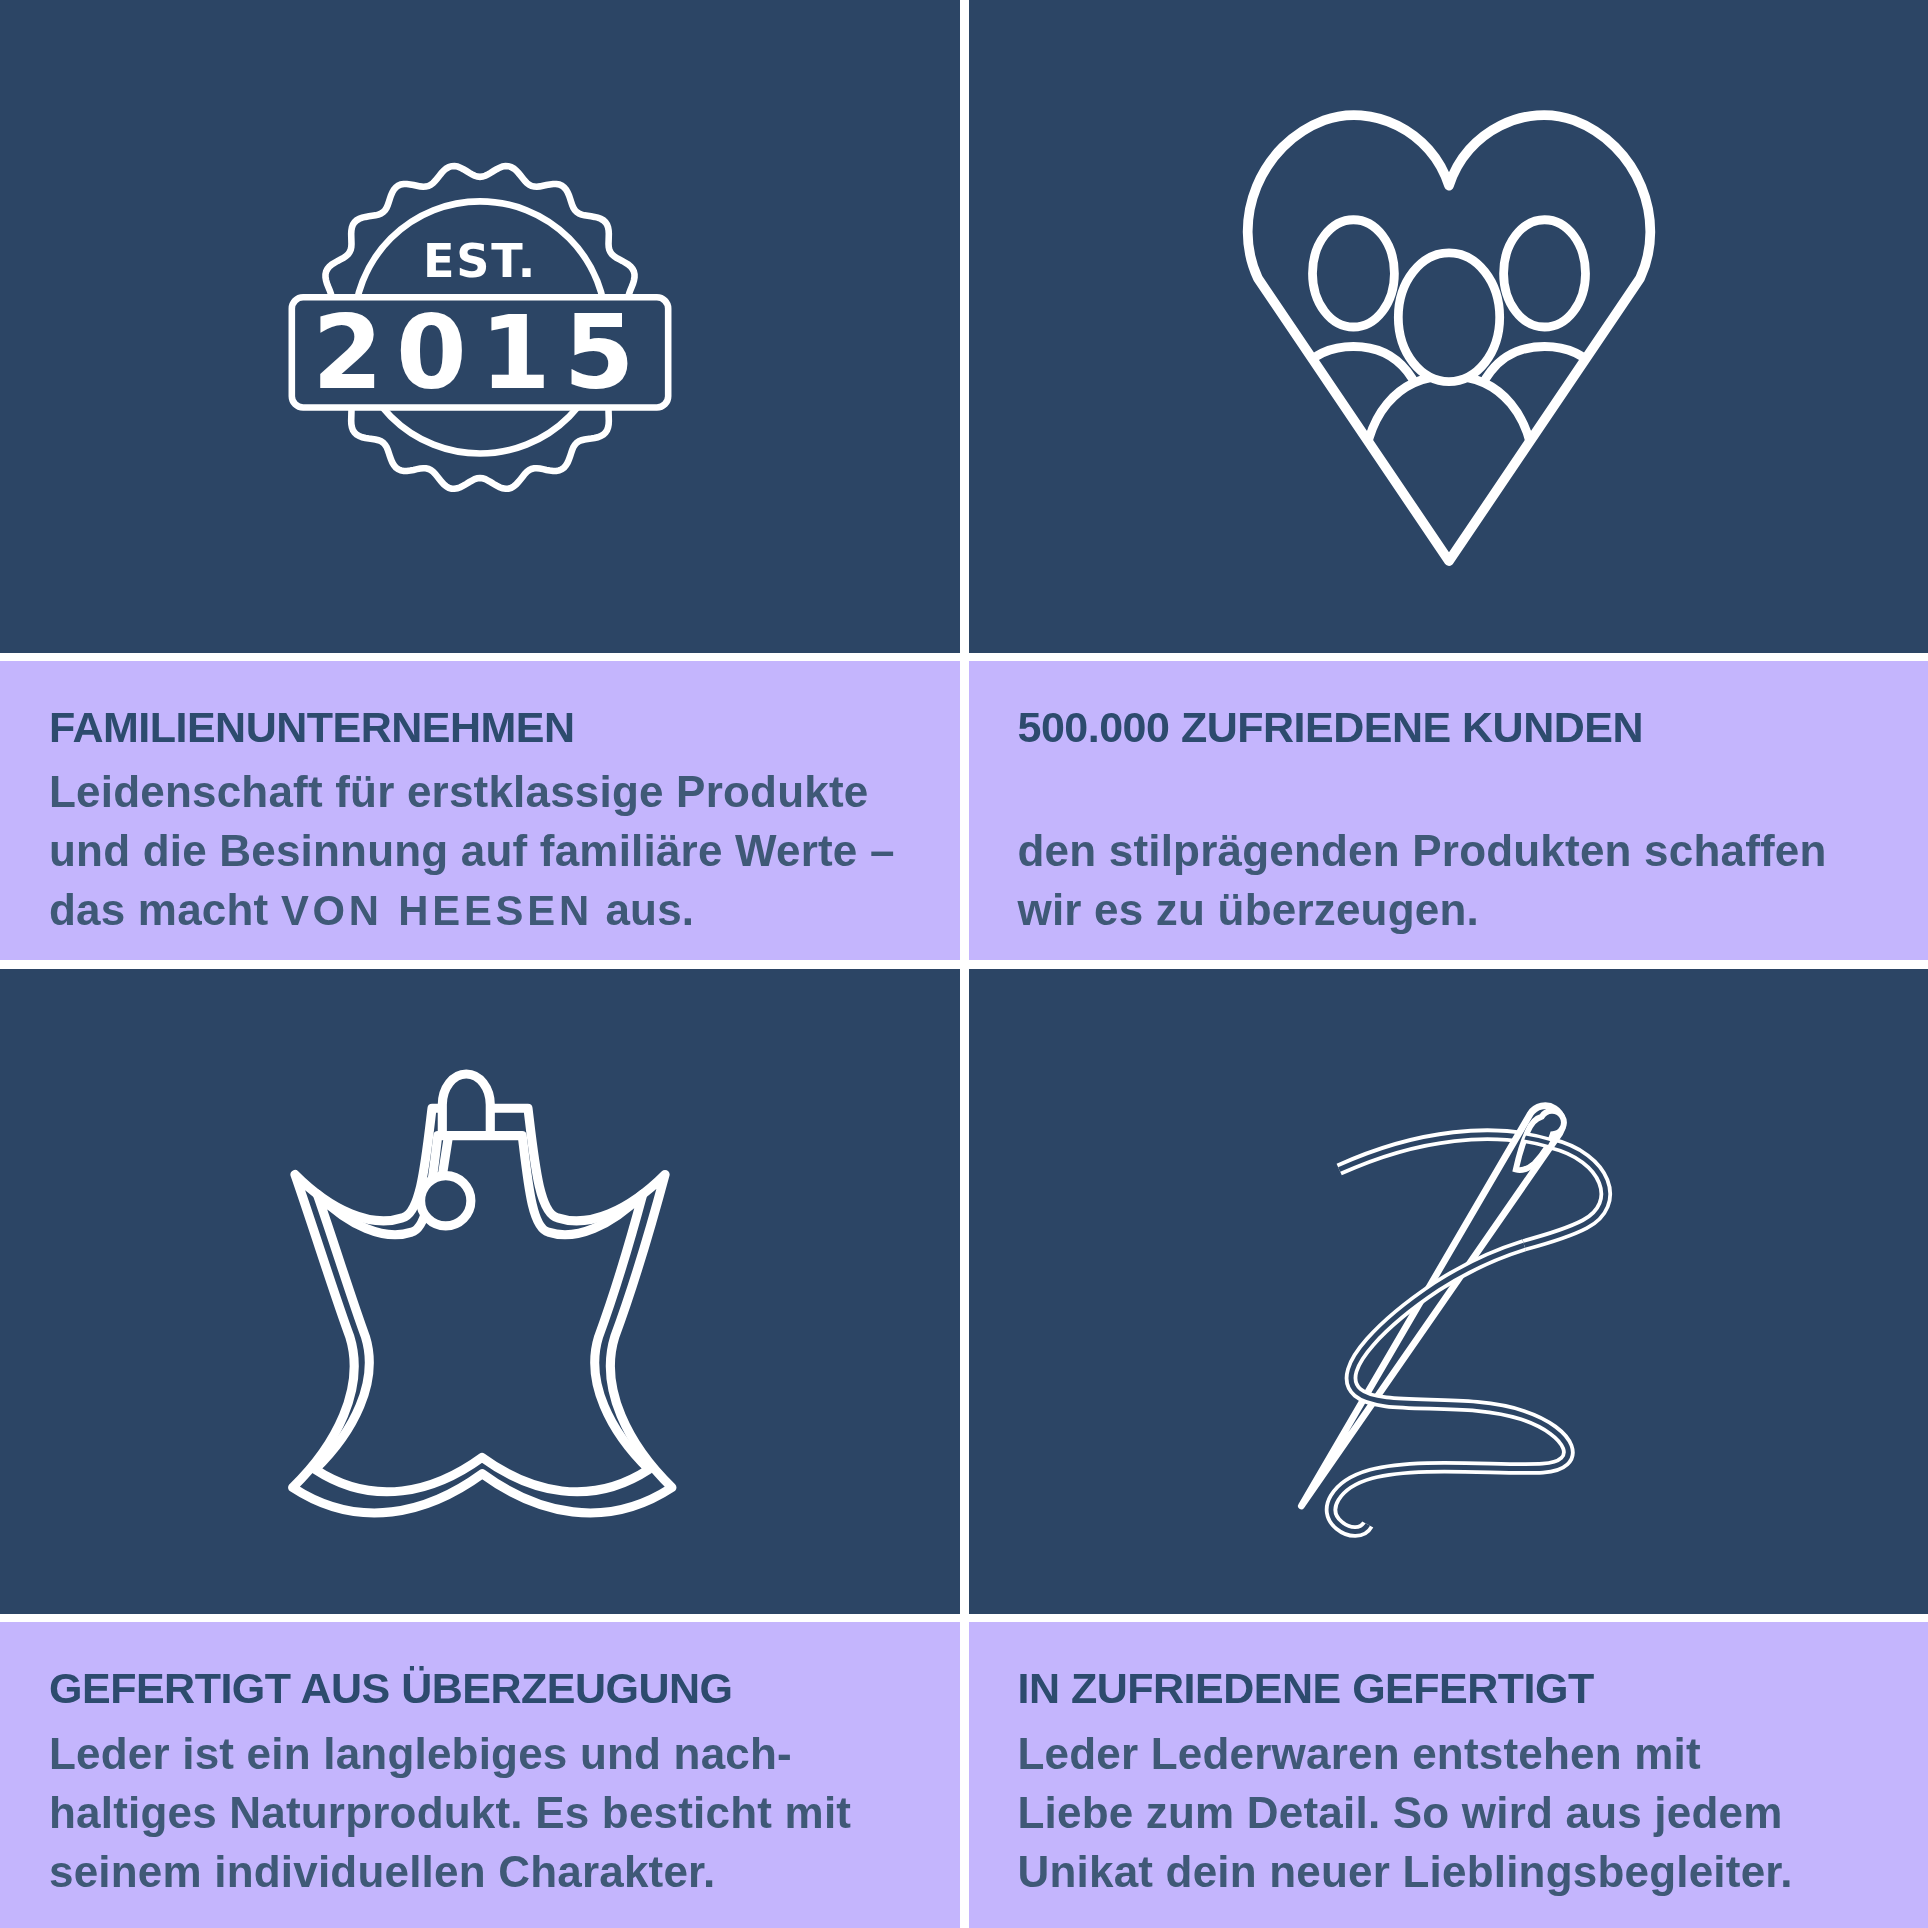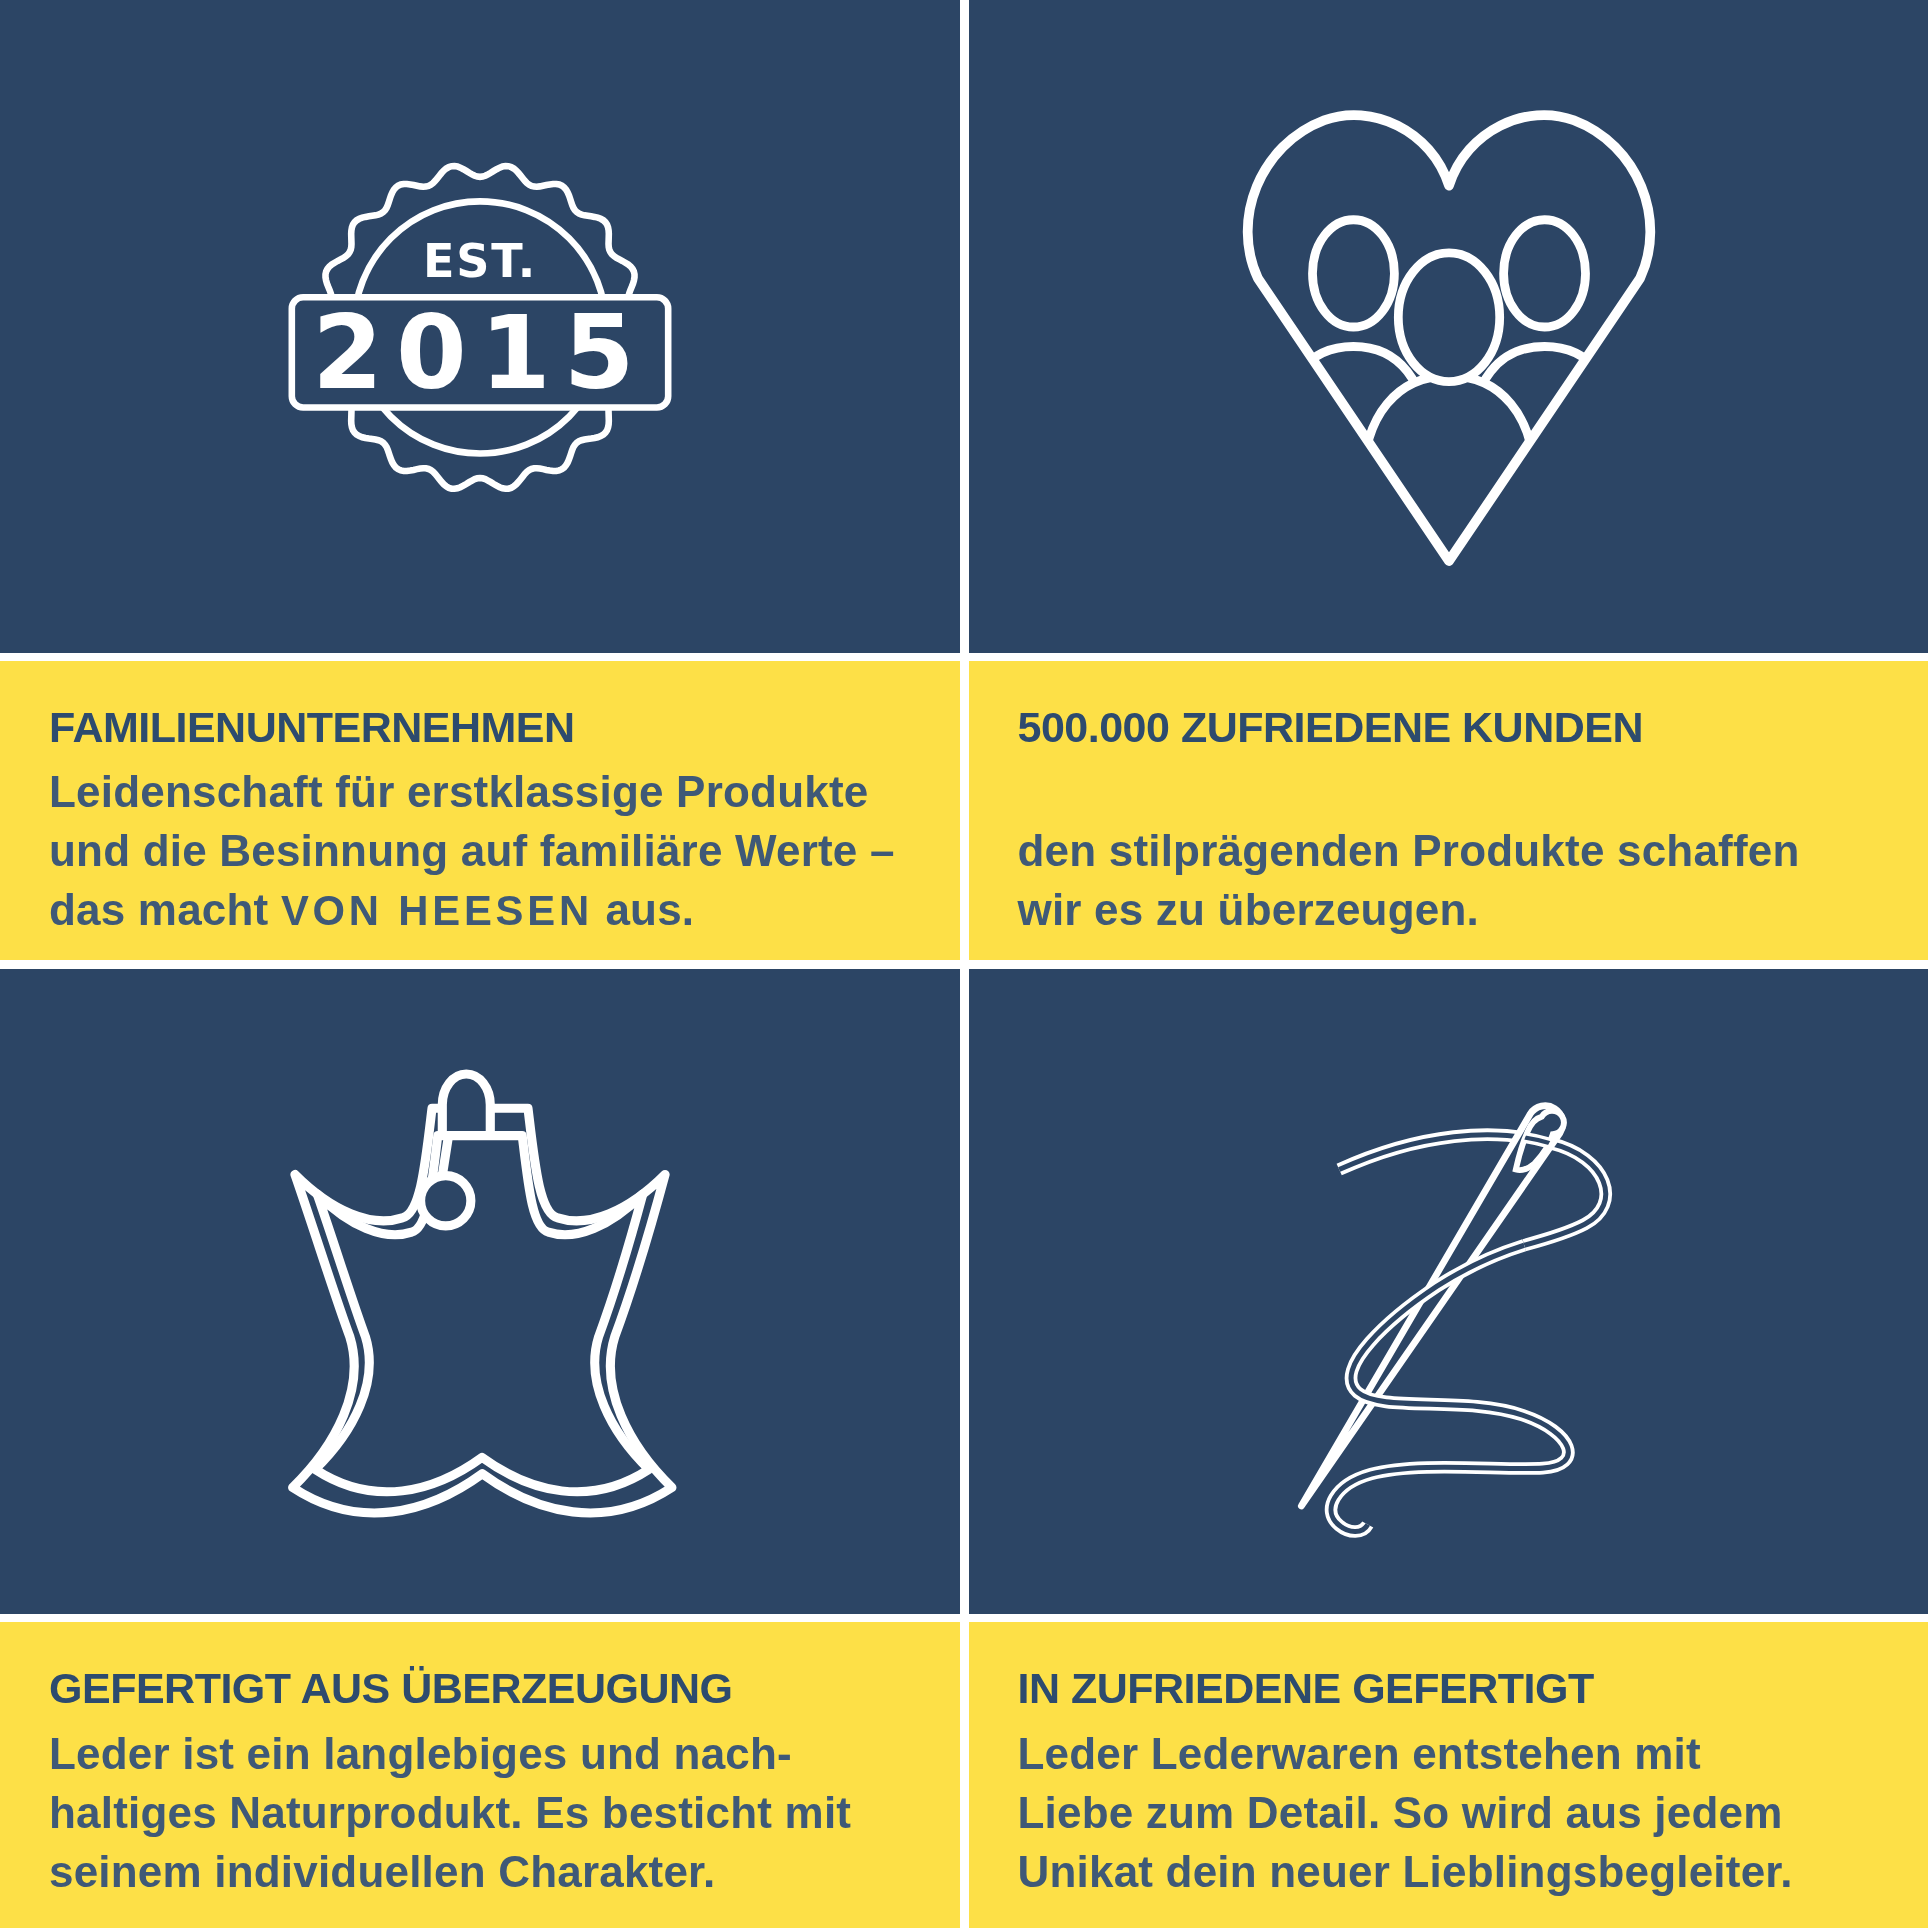--- a/index.html
+++ b/index.html
@@ -15,21 +15,21 @@
   .card{display:flex;flex-direction:column;background:#ffffff;overflow:hidden;}
   .art{
     background:#2c4565;
     display:flex;align-items:center;justify-content:center;
     flex:0 0 auto;
   }
   .card.r1 .art{height:653px;margin-bottom:7.5px;font-weight:bold;}
   .card.r2 .art{height:645px;margin-bottom:8.5px;}
   .caption{
     flex:1 1 auto;
-    background:#fde047;
+    background:#c4b5fd;
     padding:41px 28px 0 49px;
   }
   .heading{
     margin:0 0 9.4px 0;
     font-size:43px;
     font-weight:bold;
     letter-spacing:-0.5px;
     line-height:1.2;
     color:#2d4b6e;
   }
@@ -85,21 +85,21 @@
           <ellipse class="w-fill-navy" stroke-width="9" cx="378" cy="205" rx="42" ry="55"></ellipse>
           <path class="w-fill-navy" stroke-width="9" d="M 192,512 L 192,420 C 192,350 228,310 280,310 C 332,310 368,350 368,420 L 368,512 Z"></path>
           <ellipse class="w-fill-navy" stroke-width="9" cx="280" cy="250" rx="52" ry="66"></ellipse>
         </g>
         <path class="w-stroke" stroke-width="10" stroke-linejoin="round" d="M 280,115 C 262,58 200,30 152,48 C 86,73 56,150 84,210 L 280,500 L 476,210 C 504,150 474,73 408,48 C 360,30 298,58 280,115 Z"></path>
       </svg>
     </div>
     <div class="caption">
       <h2 class="heading">500.000 ZUFRIEDENE KUNDEN</h2>
       <p class="body"><br>
-        <span>den stilprägenden Produkte schaffen</span><br>
+        <span>den stilprägenden Produkten schaffen</span><br>
         <span>wir es zu überzeugen.</span></p>
     </div>
   </div>
 
   <div class="card r2">
     <div class="art">
       <svg width="640" height="594" viewBox="0 0 560 520">
         <path class="w-stroke" stroke-width="8" stroke-linejoin="round" d="M 118,158
                  C 150,190 185,205 212,196
                  C 228,192 232,150 238,100

